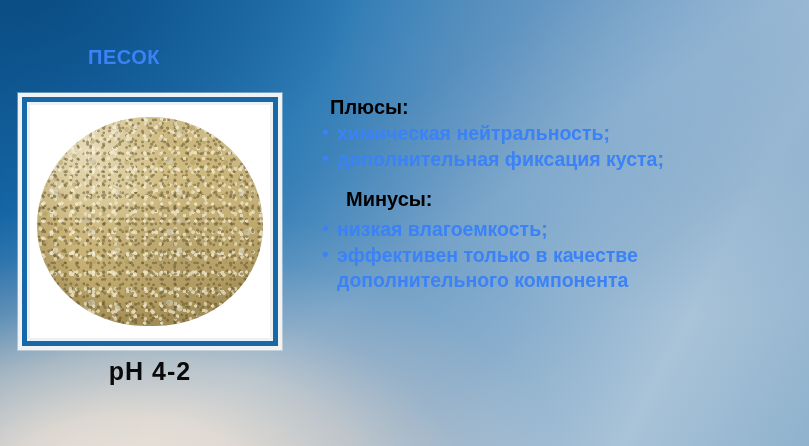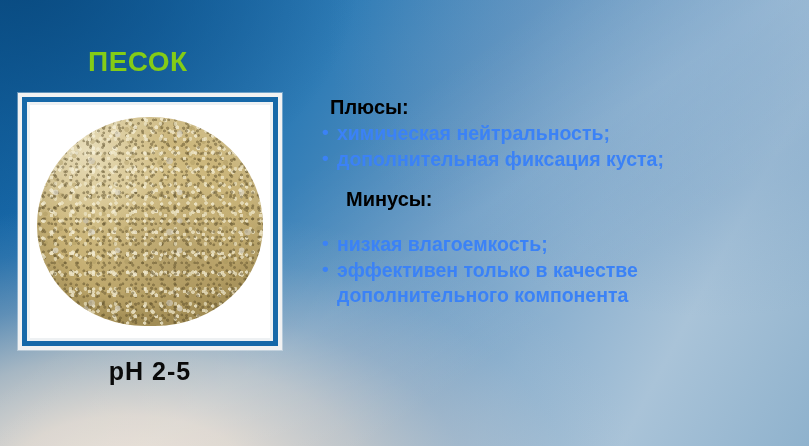--- a/index.html
+++ b/index.html
@@ -62,23 +62,23 @@
         rgba(255,255,255,0) 38%,
         rgba(255,255,255,0.10) 54%,
         rgba(255,255,255,0) 70%);
   }
 
   
   #title {
     position: absolute;
     left: 88px;
     top: 46px;
-    font-size: 28px;
-    font-weight: bold;
-    color: #84cc16;
+    font-size: 20px;
+    font-weight: bold;
+    color: #3b82f6;
     letter-spacing: 0.5px;
     white-space: nowrap;
   }
 
   
   #photo-frame {
     position: absolute;
     left: 18px;
     top: 93px;
     width: 264px;
@@ -204,21 +204,21 @@
     padding-left: 15px;
   }
   .bullet-item::before {
     content: "\2022";
     position: absolute;
     left: 0;
     top: -1px;
     font-size: 19px;
     line-height: 1.30;
   }
-  #cons-list { margin-top: 22px; }
+  #cons-list { margin-top: 7px; }
 </style>
 </head>
 <body>
 
 <div id="slide">
 
   <div class="bg-base"></div>
   <div class="bg-dark"></div>
   <div class="bg-glow"></div>
   <div class="bg-warm"></div>
@@ -230,21 +230,21 @@
     <div id="photo-inner">
       <div id="sand-photo">
         <div class="sand-mound">
           <div class="sand-grain"></div>
           <div class="sand-pebbles"></div>
         </div>
       </div>
     </div>
   </div>
 
-  <div id="ph-label">pH  2-5</div>
+  <div id="ph-label">pH  4-2</div>
 
   <div id="text-column">
 
     <div class="section-heading" id="pros-heading">Плюсы:</div>
 
     <ul class="bullet-list" id="pros-list">
       <li class="bullet-item">химическая нейтральность;</li>
       <li class="bullet-item">дополнительная фиксация куста;</li>
     </ul>
 

